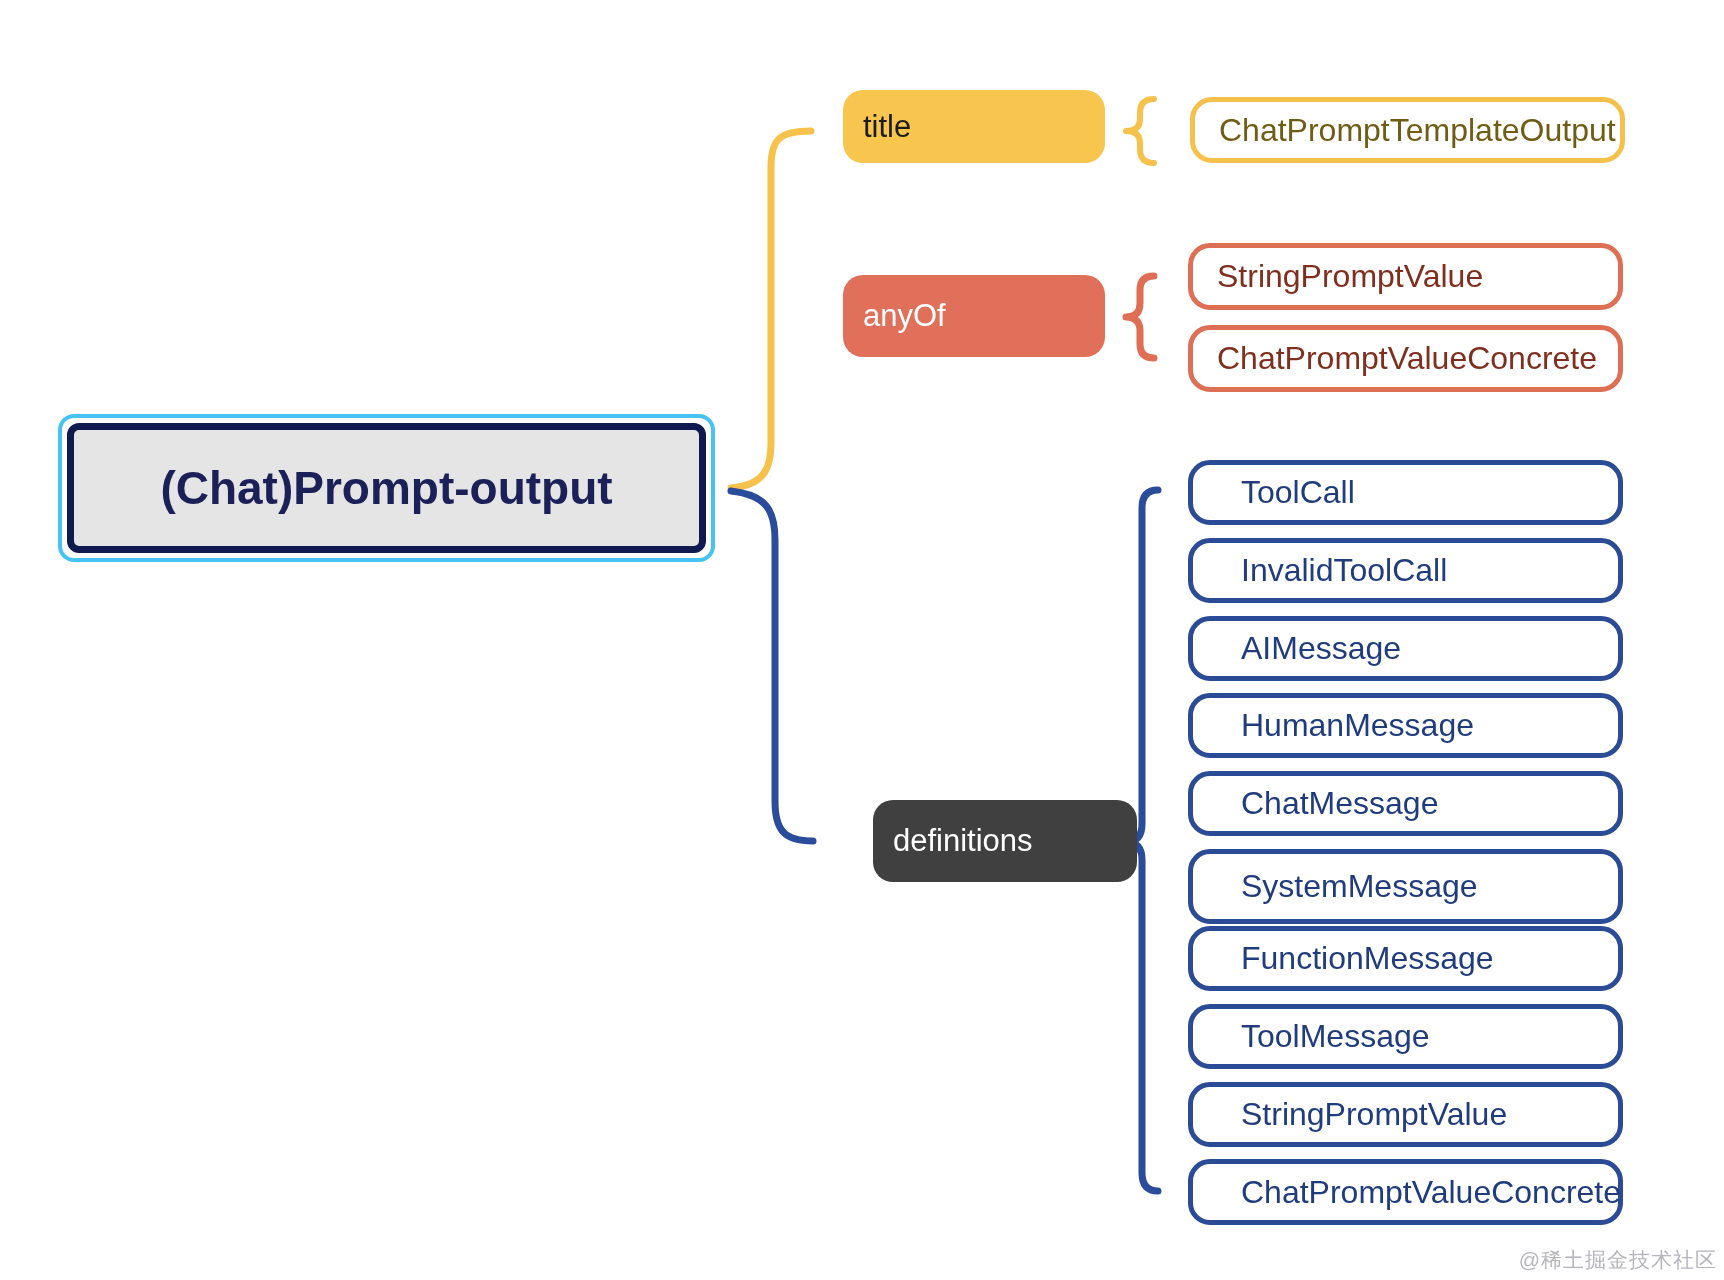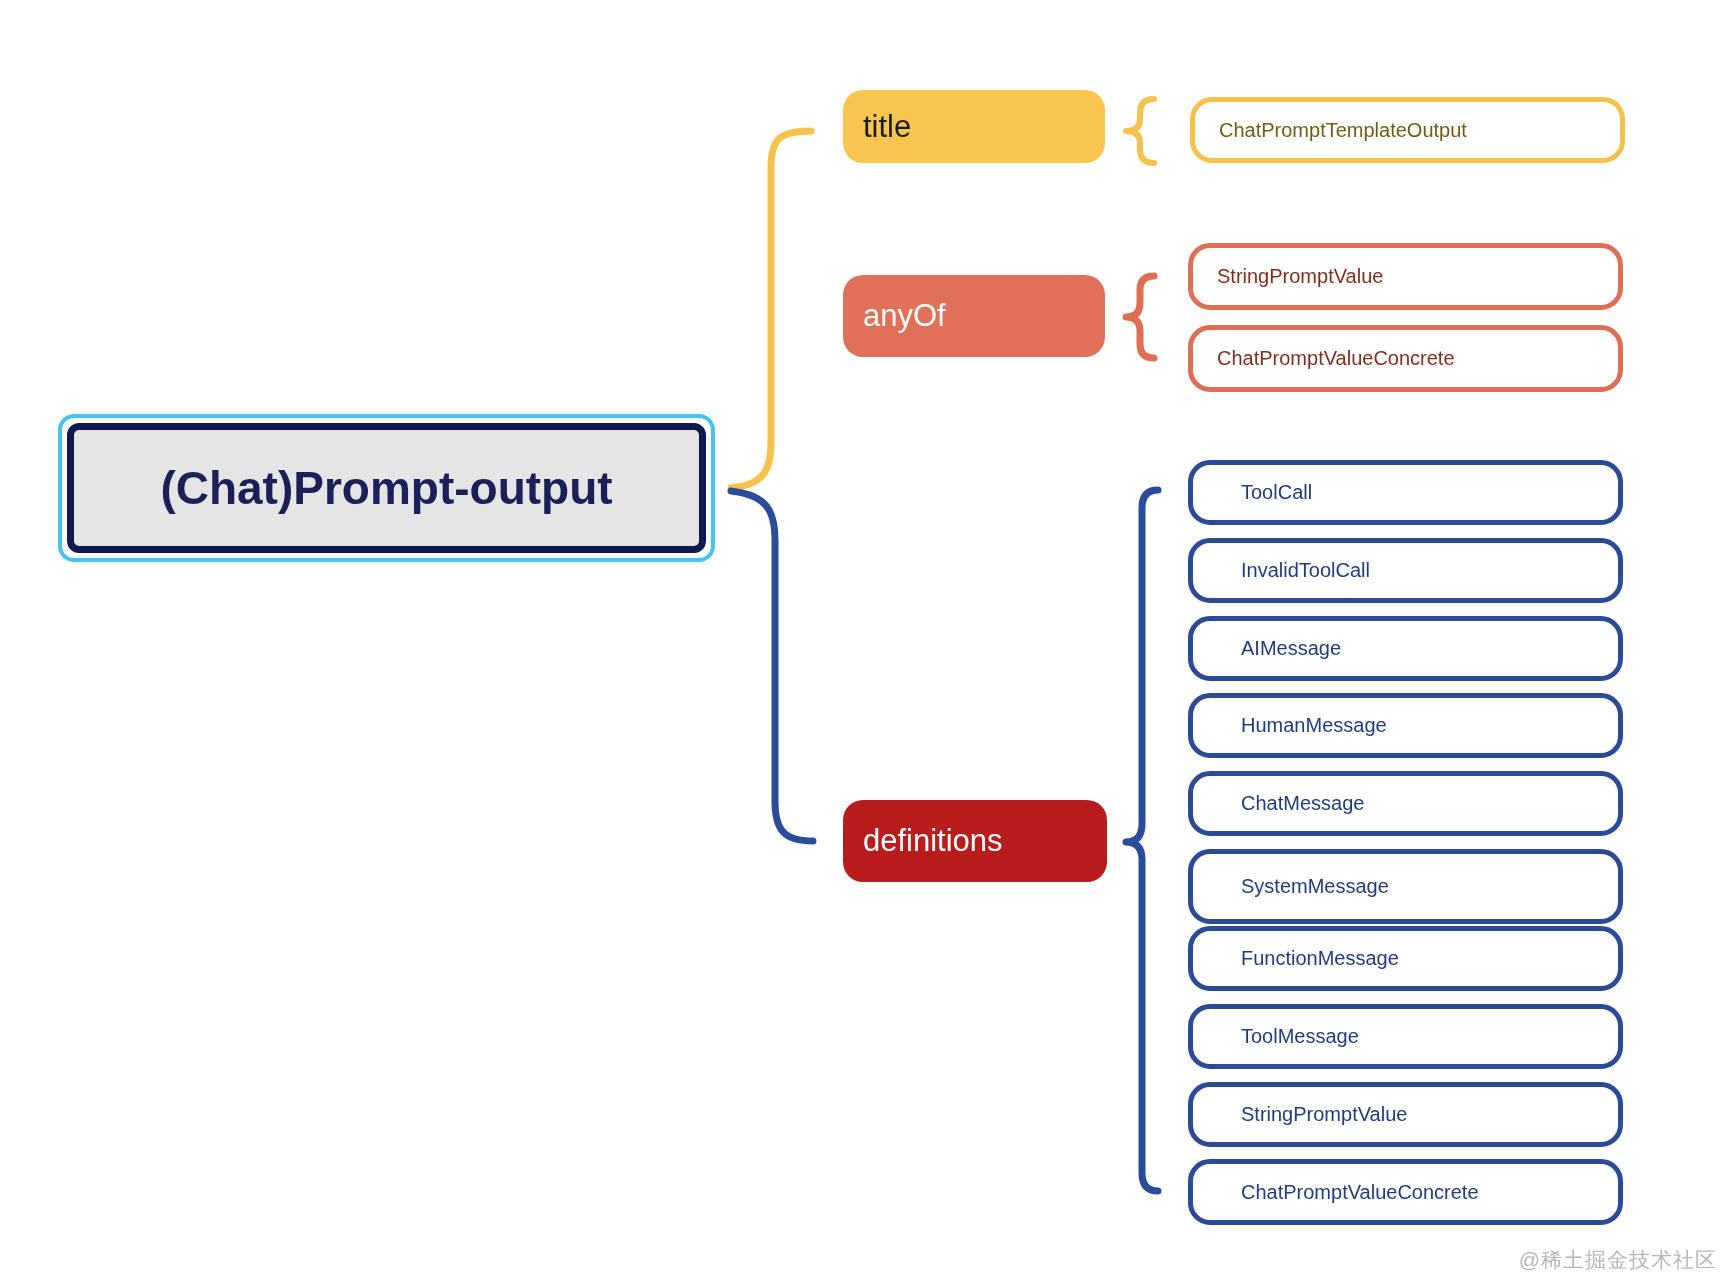--- a/index.html
+++ b/index.html
@@ -23,25 +23,25 @@
   .root-inner span{
     color:#1B2158;font-size:46px;font-weight:700;letter-spacing:0px;white-space:nowrap;
   }
   .branch-box{
     position:absolute;display:flex;align-items:center;
     border-radius:20px;box-sizing:border-box;
     font-size:31px;font-weight:500;padding-left:20px;white-space:nowrap;
   }
   .b-title{background:#F8C54E;color:#1c1c1c;}
   .b-anyof{background:#E0705A;color:#ffffff;}
-  .b-defs{background:#b91c1c;color:#ffffff;}
+  .b-defs{background:#404040;color:#ffffff;margin-left:30px;}
   .child-box{
     position:absolute;display:flex;align-items:center;
     background:#ffffff;border-radius:22px;box-sizing:border-box;
-    font-size:20px;font-weight:500;padding-left:24px;white-space:nowrap;
+    font-size:32px;font-weight:500;padding-left:24px;white-space:nowrap;
   }
   .c-yellow{border:5px solid #F5C14B;color:#6F5D15;}
   .c-coral{border:5px solid #DE6F55;color:#802F1F;}
   .c-navy{border:5px solid #2B4B97;color:#213C7E;padding-left:48px;}
   .watermark{
     position:absolute;right:7px;top:1246px;
     color:#B5B5BC;font-size:21px;letter-spacing:1px;
   }
 </style>
 </head>

